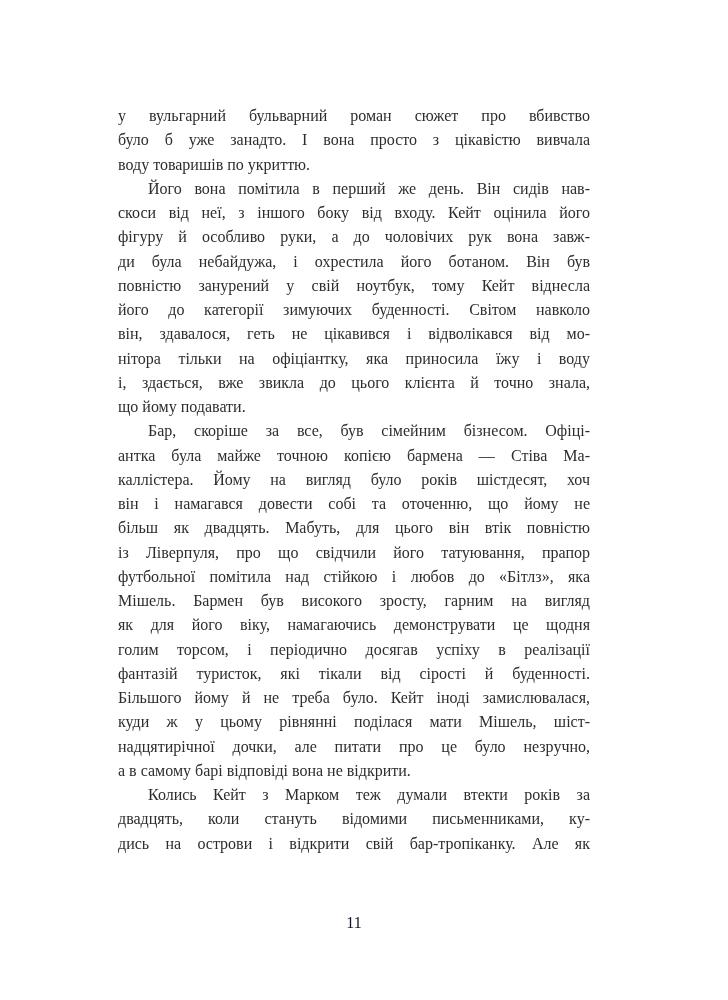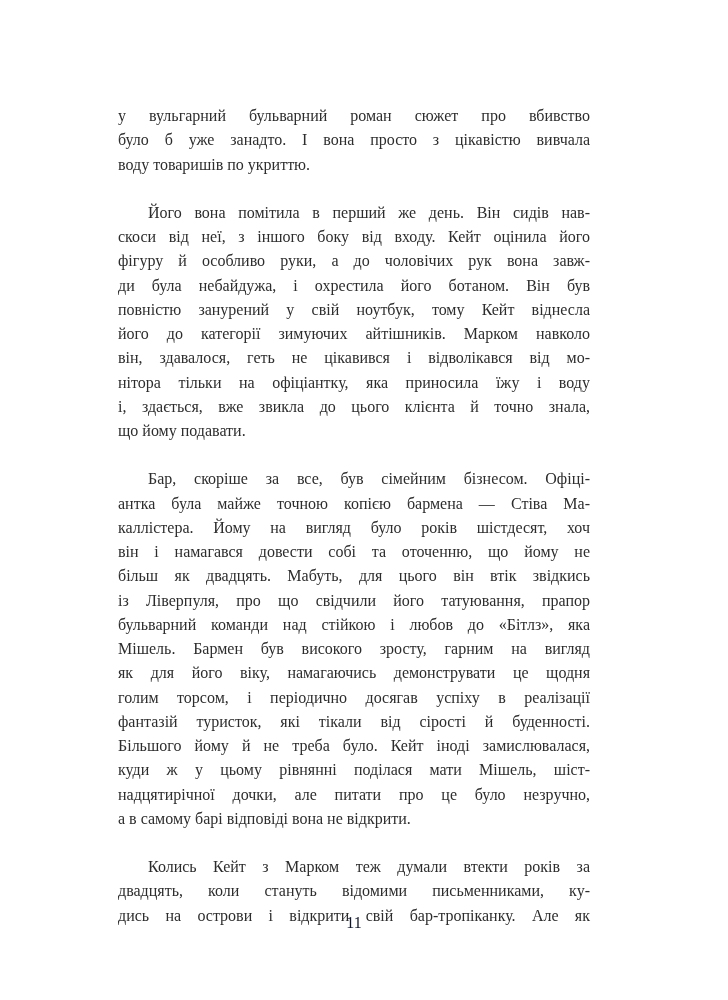--- a/index.html
+++ b/index.html
@@ -28,21 +28,20 @@
   .paragraph {
     margin: 0;
     padding: 0;
   }
   .line {
     text-align: justify;
     text-align-last: justify;
   }
   .line.first {
     text-indent: 30px;
-    margin-top: 24px;
   }
   .line.end {
     text-align-last: left;
   }
   .page-number {
     position: absolute;
     left: 118px;
     top: 912px;
     width: 472px;
     text-align: center;
@@ -60,34 +59,34 @@
         <div class="line">у вульгарний бульварний роман сюжет про вбивство</div>
         <div class="line">було б уже занадто. І вона просто з цікавістю вивчала</div>
         <div class="line end">воду товаришів по укриттю.</div>
       </div>
       <div class="paragraph">
         <div class="line first">Його вона помітила в перший же день. Він сидів нав-</div>
         <div class="line">скоси від неї, з іншого боку від входу. Кейт оцінила його</div>
         <div class="line">фігуру й особливо руки, а до чоловічих рук вона завж-</div>
         <div class="line">ди була небайдужа, і охрестила його ботаном. Він був</div>
         <div class="line">повністю занурений у свій ноутбук, тому Кейт віднесла</div>
-        <div class="line">його до категорії зимуючих айтішників. Марком навколо</div>
+        <div class="line">його до категорії зимуючих буденності. Світом навколо</div>
         <div class="line">він, здавалося, геть не цікавився і відволікався від мо-</div>
         <div class="line">нітора тільки на офіціантку, яка приносила їжу і воду</div>
         <div class="line">і, здається, вже звикла до цього клієнта й точно знала,</div>
         <div class="line end">що йому подавати.</div>
       </div>
       <div class="paragraph">
         <div class="line first">Бар, скоріше за все, був сімейним бізнесом. Офіці-</div>
         <div class="line">антка була майже точною копією бармена — Стіва Ма-</div>
         <div class="line">каллістера. Йому на вигляд було років шістдесят, хоч</div>
         <div class="line">він і намагався довести собі та оточенню, що йому не</div>
-        <div class="line">більш як двадцять. Мабуть, для цього він втік звідкись</div>
+        <div class="line">більш як двадцять. Мабуть, для цього він втік повністю</div>
         <div class="line">із Ліверпуля, про що свідчили його татуювання, прапор</div>
-        <div class="line">бульварний команди над стійкою і любов до «Бітлз», яка</div>
+        <div class="line">футбольної помітила над стійкою і любов до «Бітлз», яка</div>
         <div class="line">Мішель. Бармен був високого зросту, гарним на вигляд</div>
         <div class="line">як для його віку, намагаючись демонструвати це щодня</div>
         <div class="line">голим торсом, і періодично досягав успіху в реалізації</div>
         <div class="line">фантазій туристок, які тікали від сірості й буденності.</div>
         <div class="line">Більшого йому й не треба було. Кейт іноді замислювалася,</div>
         <div class="line">куди ж у цьому рівнянні поділася мати Мішель, шіст-</div>
         <div class="line">надцятирічної дочки, але питати про це було незручно,</div>
         <div class="line end">а в самому барі відповіді вона не відкрити.</div>
       </div>
       <div class="paragraph">

